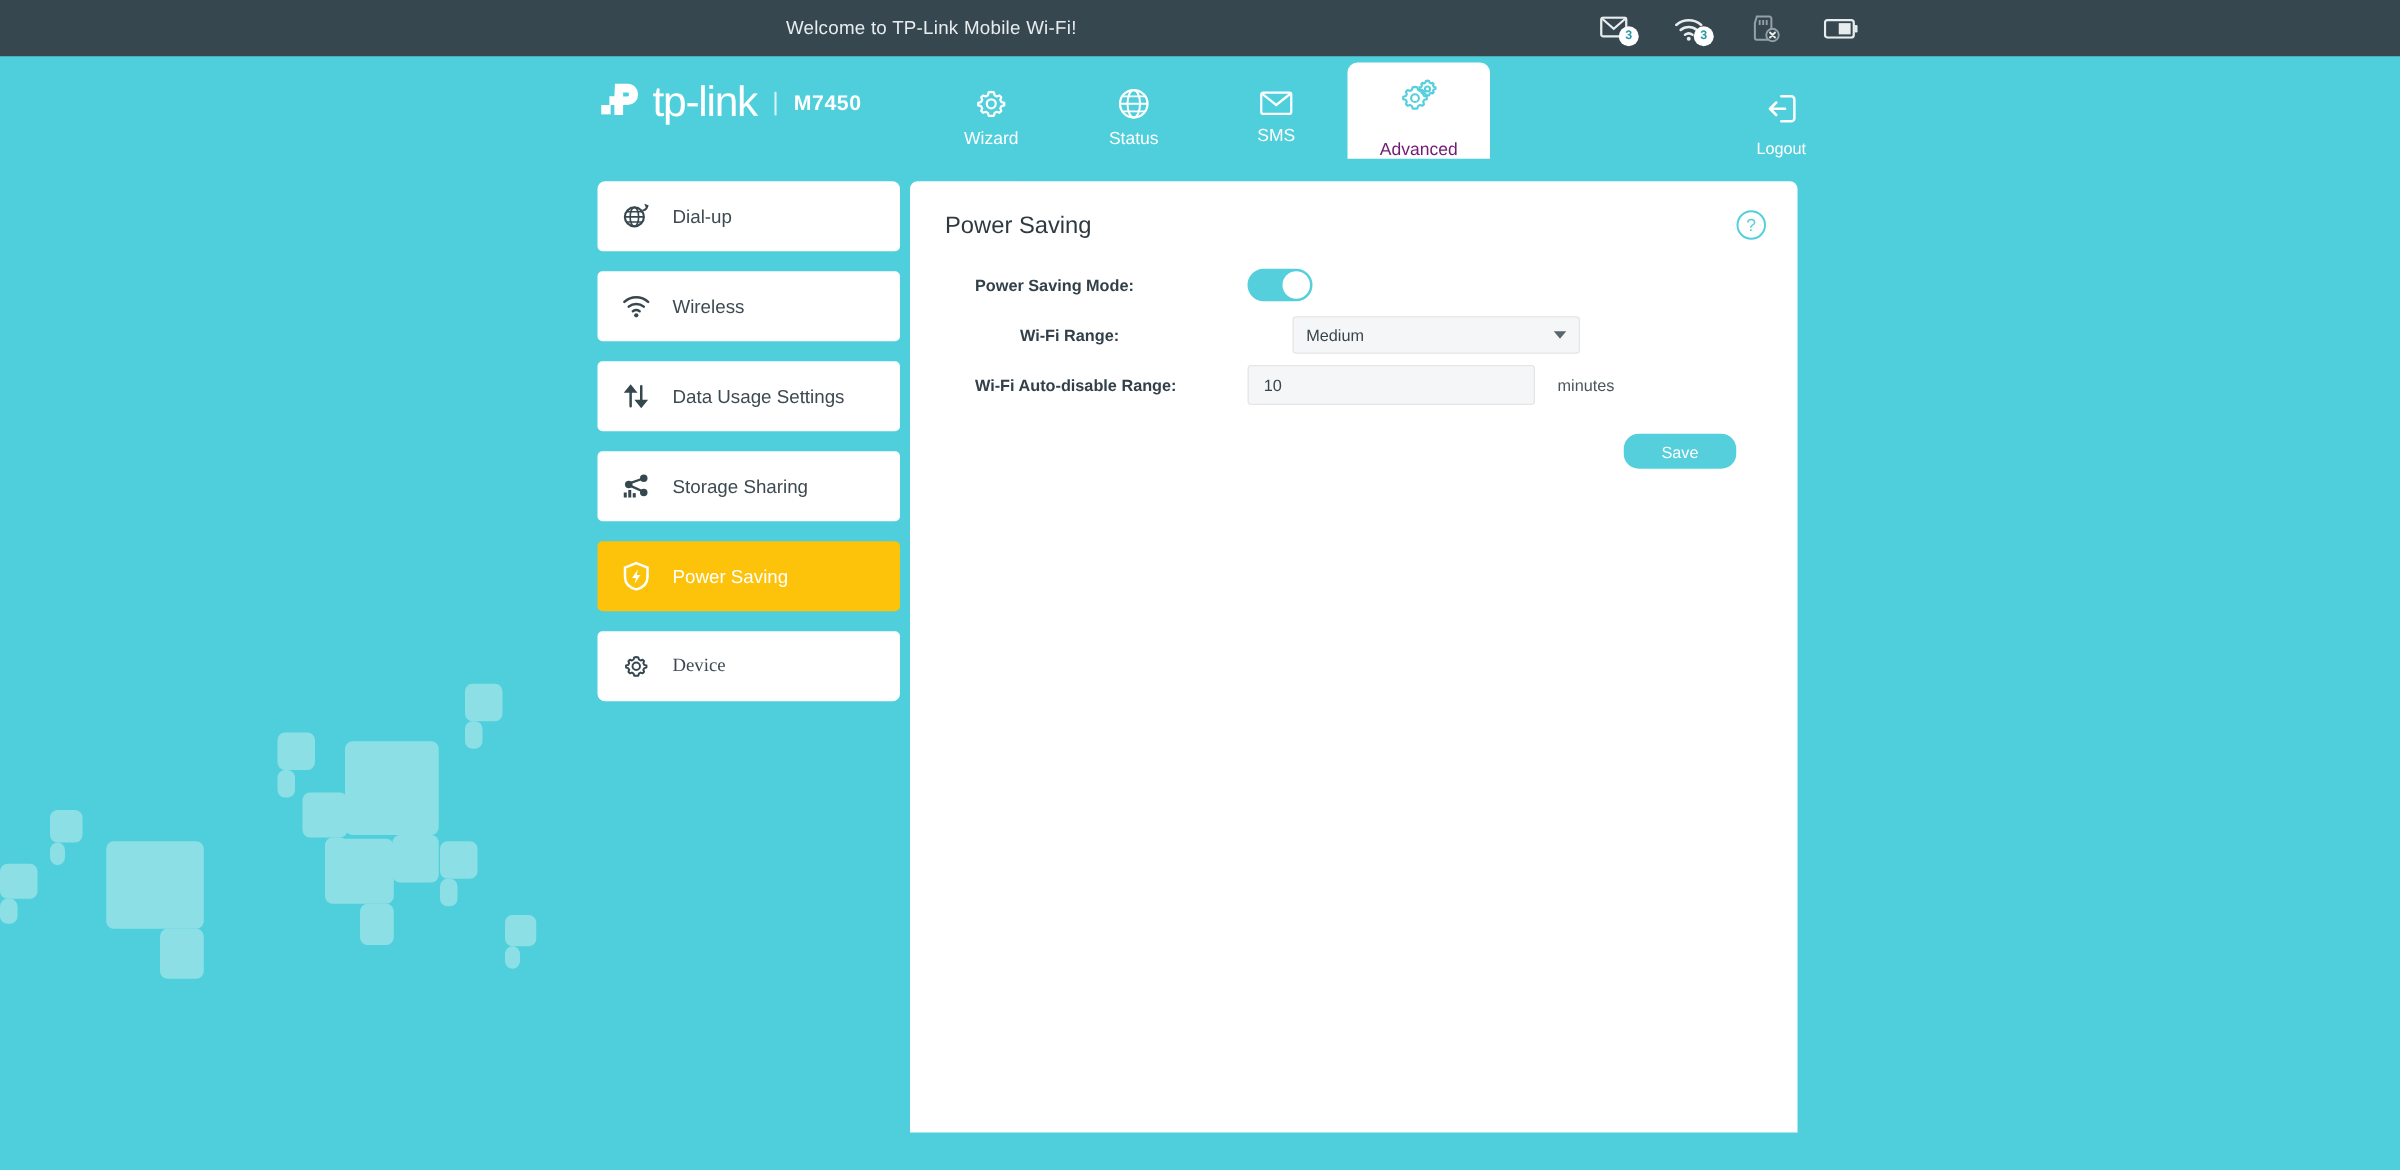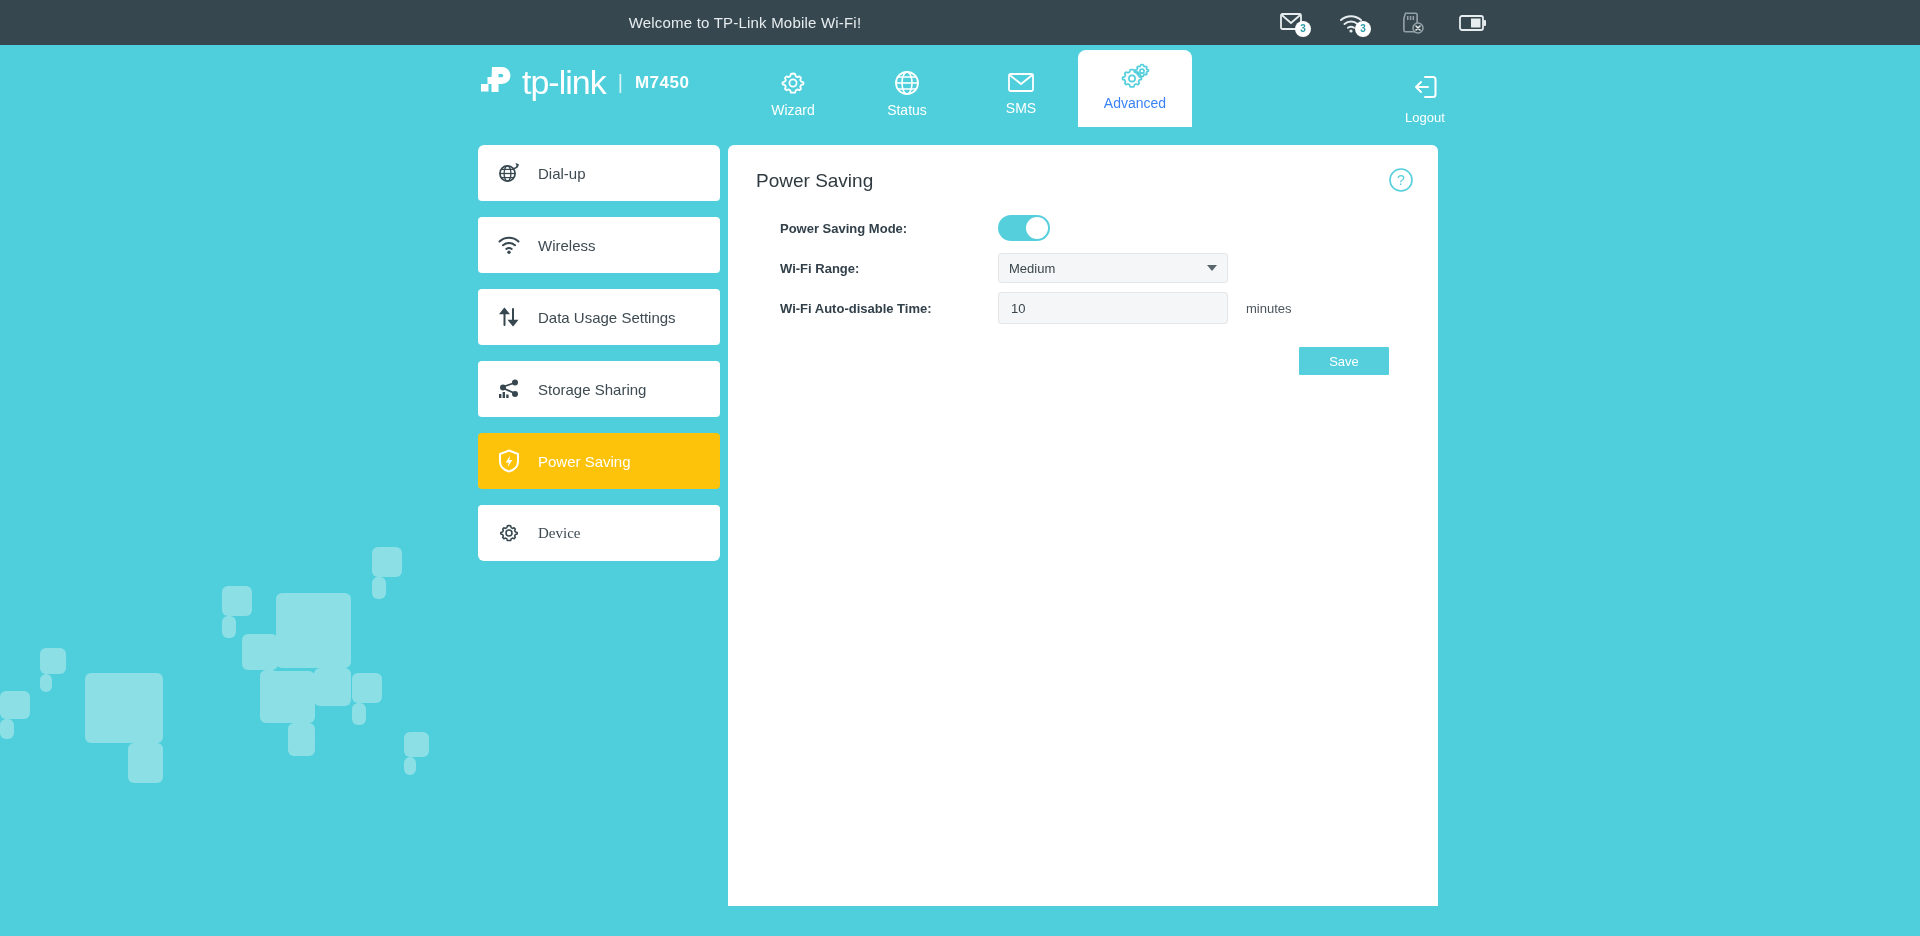--- a/index.html
+++ b/index.html
@@ -46,22 +46,22 @@
   #logo .model { color: #fff; font-size: 17px; font-weight: bold; letter-spacing: .5px; }
 
   #nav { position: absolute; left: 736px; top: 5px; display: flex; align-items: flex-end; height: 77px; }
   .navtab {
     width: 114px; height: 64px; position: relative;
     display: flex; flex-direction: column; align-items: center; justify-content: flex-start;
     color: #ffffff; cursor: pointer; padding-top: 6px;
   }
   .navtab .ilabel { font-size: 14px; margin-top: 5px; }
   .navtab.active {
-    background: #ffffff; color: #3b82f6;
-    border-radius: 8px 8px 0 0; height: 77px; padding-top: 12px;
+    background: #ffffff; color: #701a75;
+    border-radius: 8px 8px 0 0; height: 77px; padding-top: 12px; gap: 16px;
   }
   .navtab svg { display: block; }
 
   #logout {
     position: absolute; left: 1375px; top: 28px; width: 100px;
     display: flex; flex-direction: column; align-items: center; color: #fff; cursor: pointer;
   }
   #logout .ilabel { font-size: 13px; margin-top: 5px; }
 
   
@@ -114,21 +114,21 @@
   }
   .text-input {
     width: 230px; height: 32px; background: #f5f6f7; border: 1px solid #e3e5e7;
     border-radius: 3px; padding: 0 12px; font-size: 13px; color: #3a464d;
     font-family: "Liberation Sans", sans-serif; outline: none;
   }
   .unit { font-size: 13px; color: #4a565c; margin-left: 18px; }
   #save-btn {
     position: absolute; left: 1299px; top: 347px;
     width: 90px; height: 28px; background: #55cfdc; color: #fff;
-    border: none; border-radius: 1px; font-size: 13px; cursor: pointer;
+    border: none; border-radius: 12px; font-size: 13px; cursor: pointer;
     font-family: "Liberation Sans", sans-serif;
   }
 </style>
 </head>
 <body>
 
 <div id="bg-decor">
     <div class="blk" style="left: 40px; top: 132px; width: 26px; height: 26px; background: rgb(141, 223, 230);"></div>
     <div class="blk" style="left: 40px; top: 158px; width: 12px; height: 18px; background: rgb(141, 223, 230);"></div>
     <div class="blk" style="left: 222px; top: 70px; width: 30px; height: 30px; background: rgb(141, 223, 230);"></div>
@@ -361,29 +361,29 @@
     </svg>
   </div>
 
   <div class="form-row" style="top:70px;">
     <div class="form-label">Power Saving Mode:</div>
     <div class="toggle">
       <div class="knob"></div>
     </div>
   </div>
 
-  <div class="form-row" style="top:108px;">
+  <div class="form-row" style="top:108px;padding-left:36px;">
     <div class="form-label">Wi-Fi Range:</div>
     <div class="select-box">
       <span>Medium</span>
       <span class="caret"></span>
     </div>
   </div>
 
   <div class="form-row" style="top:147px;">
-    <div class="form-label">Wi-Fi Auto-disable Time:</div>
+    <div class="form-label">Wi-Fi Auto-disable Range:</div>
     <input class="text-input" type="text" value="10" style="">
     <span class="unit">minutes</span>
   </div>
 
 </div>
 
 <button id="save-btn">Save</button>
 
 </body></html>

